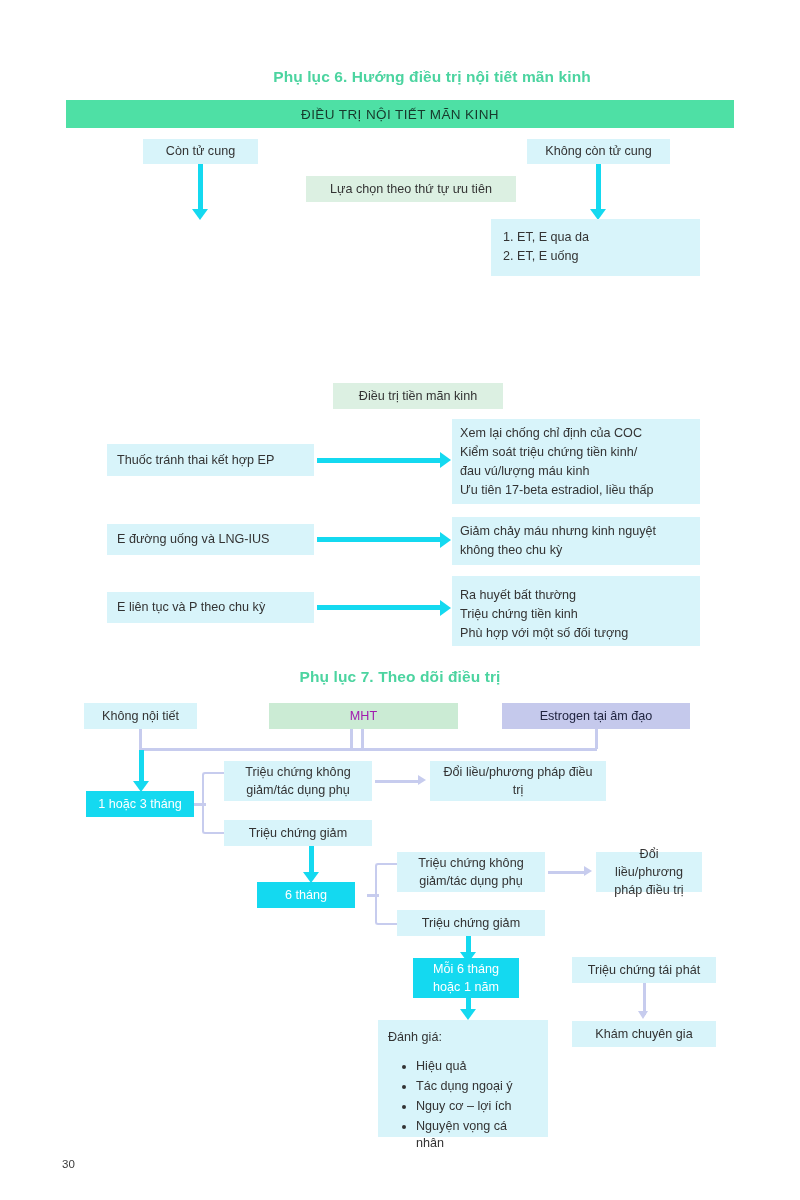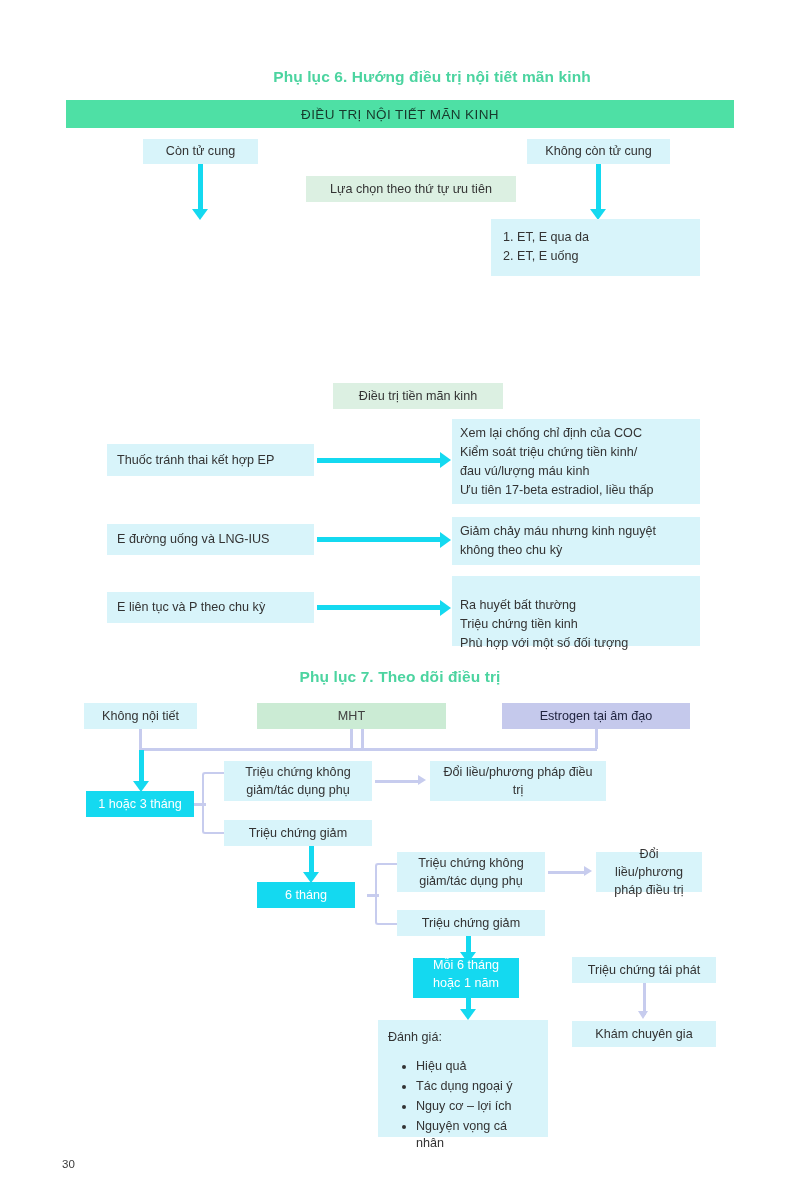--- a/index.html
+++ b/index.html
@@ -29,21 +29,21 @@
 
   
   .box{
     position:absolute;box-sizing:border-box;
     display:flex;align-items:center;
     font-size:12.6px;line-height:1.45;
   }
   .box.center{justify-content:center;text-align:center;}
   .cyan-lite{background:#D8F4FA;color:#333;}
   .mint{background:#DCF0E2;color:#333;}
-  .mint-strong{background:#CBEBD4;color:#404040;}
+  .mint-strong{background:#CBEBD4;color:#a21caf;margin-left:12px;}
   .lavender{background:#C5C9EC;color:#20243f;}
   .cyan-solid{background:#14D9F0;color:#ffffff;}
 
   .box .inner{padding:6px 10px;width:100%;}
   .box.center .inner{text-align:center;}
 
   
   ol.numlist{margin:0;padding:0 0 0 22px;list-style:decimal;}
   ol.numlist li{margin:2px 0;line-height:1.38;font-size:12.6px;}
   ul.bullist{margin:12px;padding:0 0 0 16px;list-style:disc;}
@@ -147,21 +147,21 @@
       <span>không theo chu kỳ</span>
     </div>
   </div>
 
   <div class="box cyan-lite" style="left:107px;top:592px;width:207px;height:31px;">
     <div class="inner">E liên tục và P theo chu kỳ</div>
   </div>
   <div class="h-cyan" style="left:317px;top:605px;width:124px;"></div>
   <div class="arrow-right-cyan" style="left:440px;top:599.5px;"></div>
   <div class="box cyan-lite" style="left:452px;top:576px;width:248px;height:70px;align-items:flex-start;">
-    <div class="inner lines" style="padding:20px 8px;">
+    <div class="inner lines" style="padding:10px 8px;">
       <span>Ra huyết bất thường</span>
       <span>Triệu chứng tiền kinh</span>
       <span>Phù hợp với một số đối tượng</span>
     </div>
   </div>
 
   <div class="appendix-title" style="top:668px;">Phụ lục 7. Theo dõi điều trị</div>
 
   <div class="box center cyan-lite" style="left:84px;top:703px;width:113px;height:26px;">
     <div class="inner">Không nội tiết</div>
@@ -221,21 +221,21 @@
     <div class="inner">Đổi liều/phương pháp điều trị</div>
   </div>
 
   <div class="box center cyan-lite" style="left:397px;top:910px;width:148px;height:26px;">
     <div class="inner">Triệu chứng giảm</div>
   </div>
 
   <div class="v-cyan" style="left:466px;top:936px;height:20px;"></div>
   <div class="arrow-down-cyan" style="left:459.5px;top:952px;"></div>
 
-  <div class="box center cyan-solid" style="left:413px;top:958px;width:106px;height:40px;align-items:flex-end;">
+  <div class="box center cyan-solid" style="left:413px;top:958px;width:106px;height:40px;">
     <div class="inner">Mỗi 6 tháng hoặc 1 năm</div>
   </div>
   <div class="v-cyan" style="left:466px;top:998px;height:14px;"></div>
   <div class="arrow-down-cyan" style="left:459.5px;top:1009px;"></div>
 
   <div class="box cyan-lite" style="left:378px;top:1020px;width:170px;height:117px;align-items:flex-start;">
     <div class="inner" style="padding:8px 8px 8px 10px;">
       <div style="margin-bottom:3px;">Đánh giá:</div>
       <ul class="bullist">
         <li>Hiệu quả</li>

